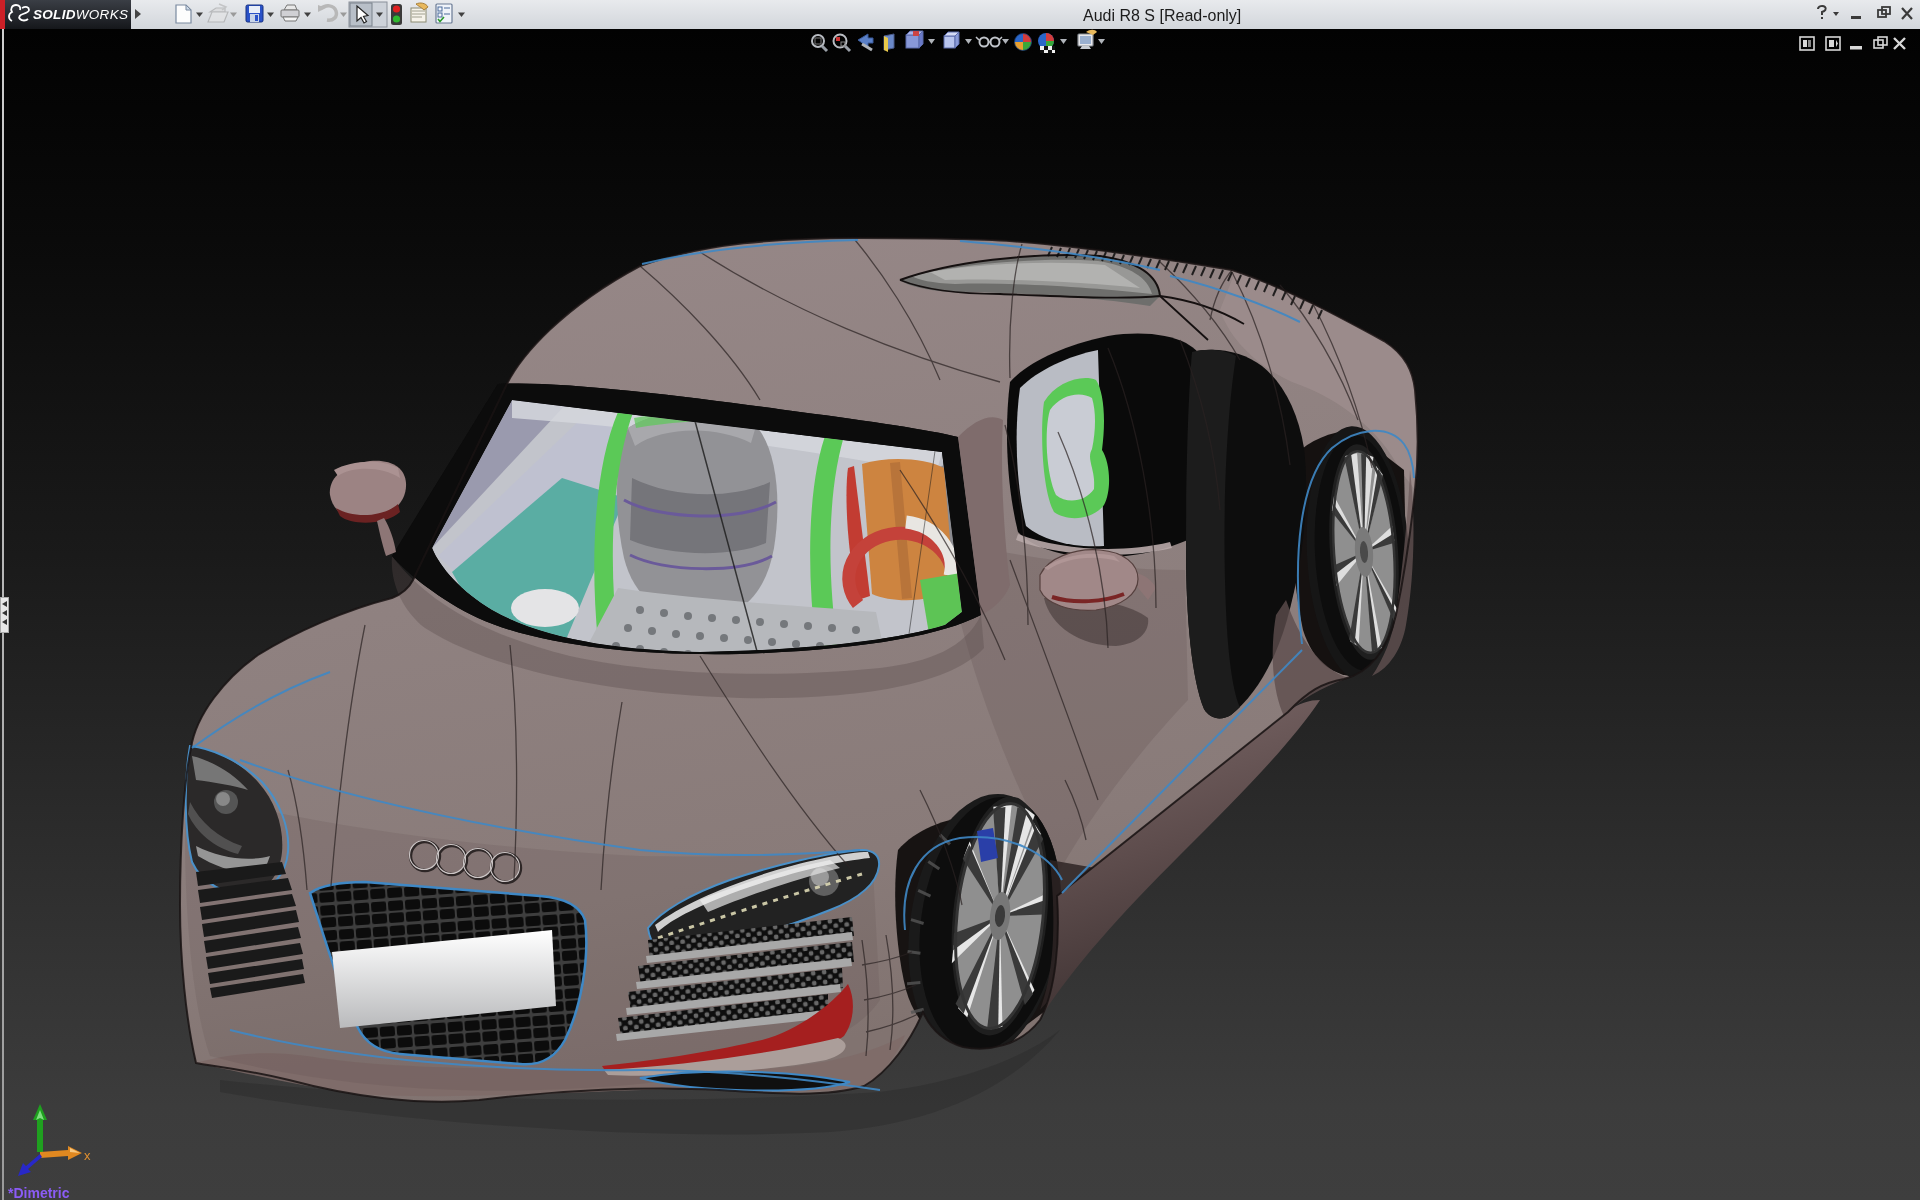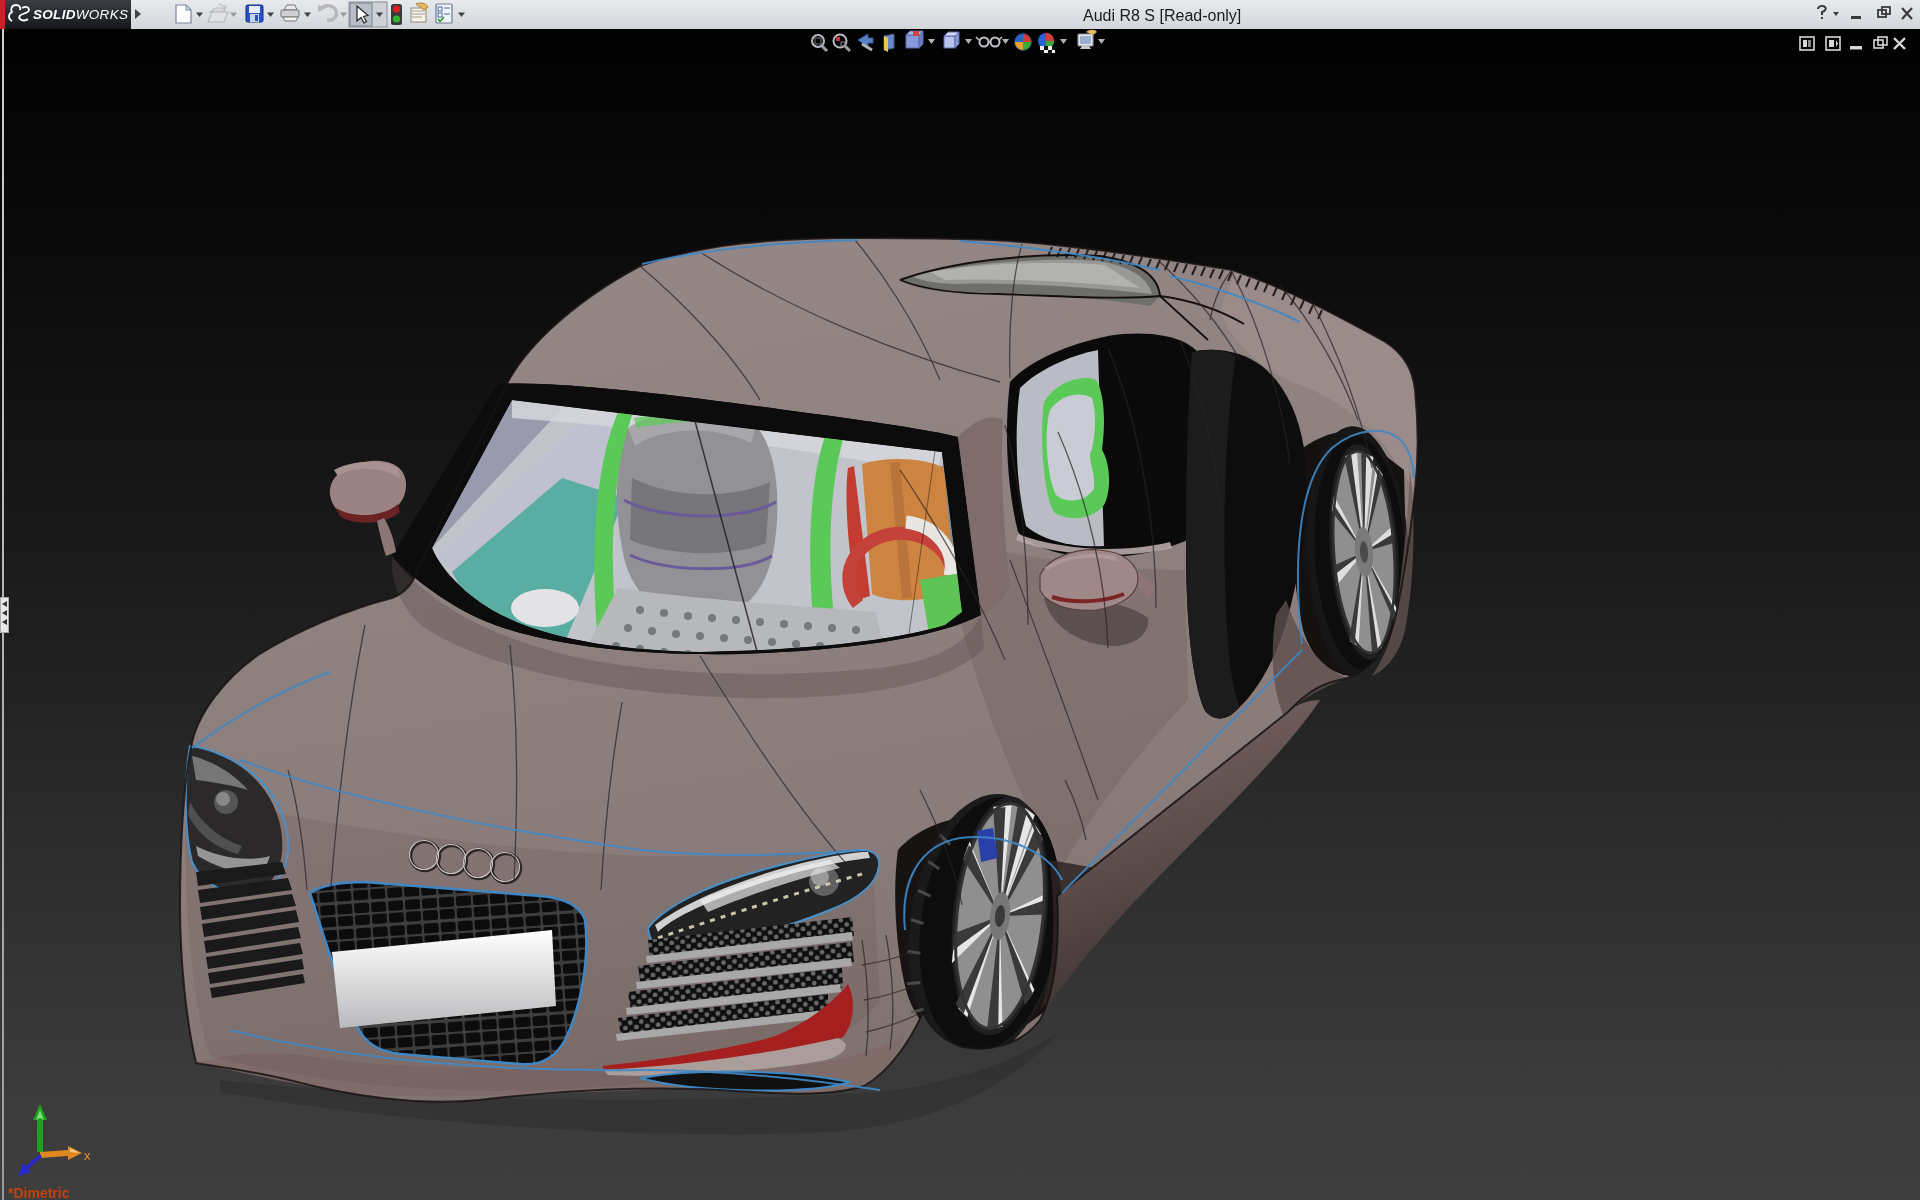--- a/index.html
+++ b/index.html
@@ -9,21 +9,21 @@
   #logo{position:absolute;left:0;top:0;width:131px;height:29px;background:linear-gradient(#3a3e45,#15171b);}
   #redstrip{position:absolute;left:0;top:0;width:5px;height:29px;background:#cc2027;}
   #logotext{position:absolute;left:33px;top:7px;color:#fff;font-style:italic;font-size:13.5px;letter-spacing:0.3px;}
   #logotext b{font-weight:bold;}
   #expandarrow{position:absolute;left:135px;top:9px;width:0;height:0;border-left:6px solid #444;border-top:5px solid transparent;border-bottom:5px solid transparent;}
   #title{position:absolute;left:1083px;top:7px;font-size:16px;color:#1c1c1c;}
   #viewport{position:absolute;left:0;top:29px;width:1920px;height:1171px;background:linear-gradient(#020202 0%, #0a0a0a 18%, #1a1a1a 45%, #2b2b2b 68%, #3c3c3c 92%, #3e3e3e 100%);}
   #vline{position:absolute;left:2px;top:29px;width:2px;height:1171px;background:linear-gradient(#cfcfcf,#9a9a9a);}
   #sidetab{position:absolute;left:0px;top:597px;width:9px;height:36px;background:#e8e8e8;border:1px solid #aaa;}
   .ttri{position:absolute;width:0;height:0;border-right:5px solid #333;border-top:3.5px solid transparent;border-bottom:3.5px solid transparent;}
-  #dimetric{position:absolute;left:8px;top:1185px;color:#c2410c;font-size:14px;font-weight:bold;}
+  #dimetric{position:absolute;left:8px;top:1185px;color:#8b5cf6;font-size:14px;font-weight:bold;}
   svg{position:absolute;}
 </style>
 </head>
 <body>
 <div id="viewport"></div>
 <div id="vline"></div>
 <div id="titlebar"></div>
 <div id="logo"></div>
 <div id="redstrip"></div>
 <div id="logotext"><b>SOLID</b>WORKS</div>

